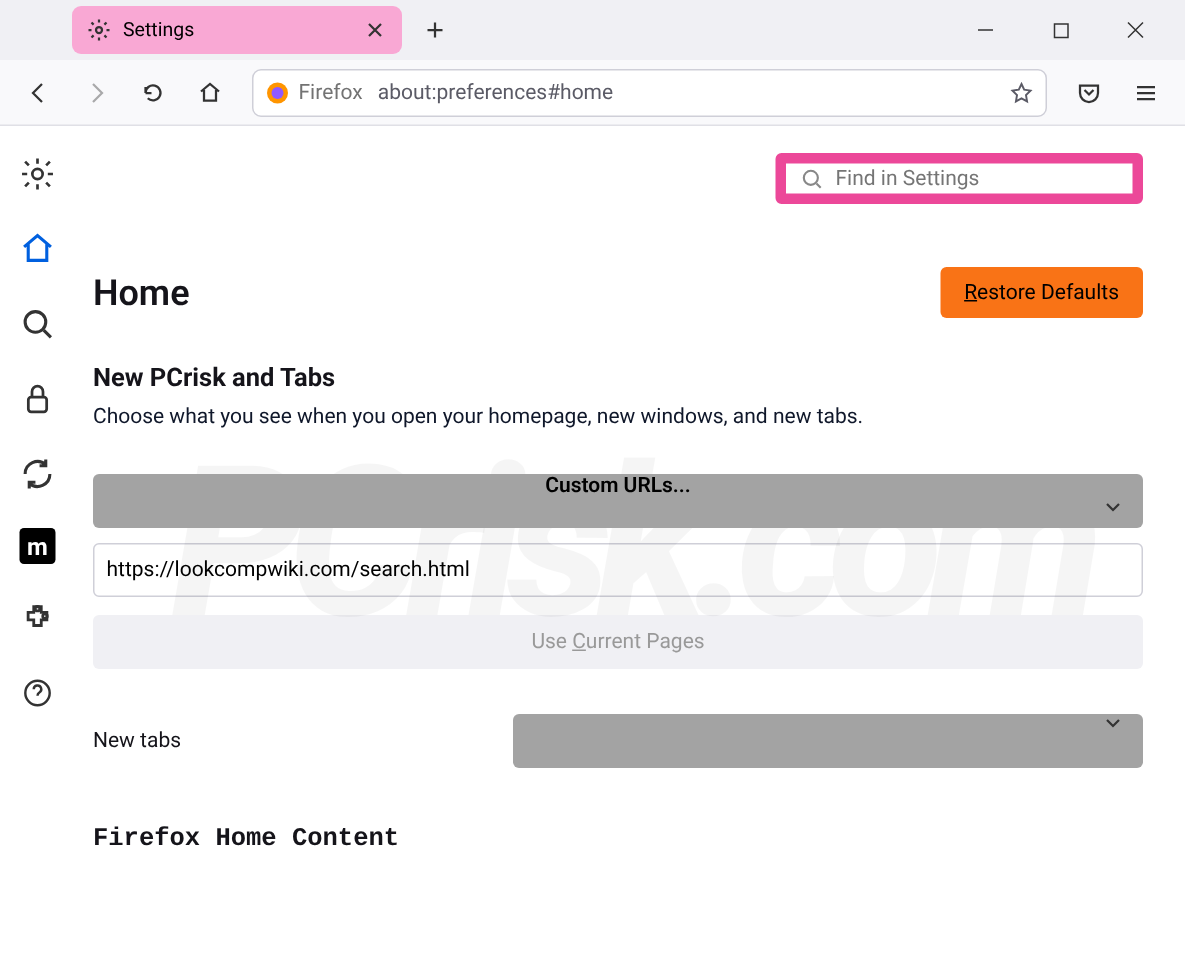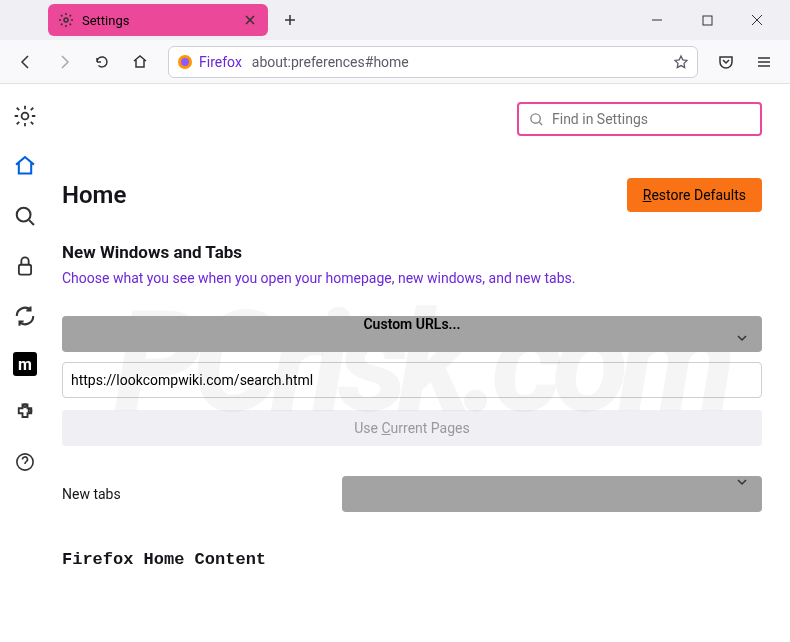--- a/index.html
+++ b/index.html
@@ -1,55 +1,55 @@
 <!DOCTYPE html>
 <html><head>
   <meta charset="utf-8">
   <style>
     * { margin: 0; padding: 0; box-sizing: border-box; font-family: -apple-system, BlinkMacSystemFont, "Segoe UI", Roboto, sans-serif; }
     body { background: #fff; width: 790px; height: 642px; overflow: hidden; position: relative; }
     
     
     .titlebar { height: 40px; background: #f0f0f4; display: flex; align-items: center; padding: 0 8px; }
-    .tab { background: #ec4899; border-radius: 6px; height: 32px; display: flex; align-items: center; padding: 0 10px; margin-left: 40px; min-width: 220px; }
+    .tab { background: #f9a8d4; border-radius: 6px; height: 32px; display: flex; align-items: center; padding: 0 10px; margin-left: 40px; min-width: 220px; }
     .tab-icon { margin-right: 8px; display: flex; }
     .tab-title { font-size: 13px; flex: 1; }
     .tab-close { width: 16px; height: 16px; display: flex; align-items: center; justify-content: center; }
     .newtab { margin-left: 8px; width: 28px; height: 28px; display: flex; align-items: center; justify-content: center; }
     .wincontrols { margin-left: auto; display: flex; gap: 20px; padding-right: 10px; }
     .winbtn { width: 30px; height: 30px; display: flex; align-items: center; justify-content: center; }
     
     
     .toolbar { height: 44px; background: #f9f9fb; display: flex; align-items: center; padding: 0 10px; gap: 6px; border-bottom: 1px solid #e0e0e6; }
     .navbtn { width: 32px; height: 32px; display: flex; align-items: center; justify-content: center; border-radius: 4px; }
     .navbtn.disabled { opacity: 0.4; }
     .urlbar { flex: 1; background: #fff; border: 1px solid #cfcfd8; border-radius: 6px; height: 32px; display: flex; align-items: center; padding: 0 8px; margin: 0 6px; }
     .urlbar-icon { margin-right: 6px; display: flex; }
     .urlbar-text { font-size: 14px; color: #5b5b66; }
-    .urlbar-text .firefox { color: #6d28d9; font-weight: 400; margin-right: 10px; }
+    .urlbar-text .firefox { color: #737373; font-weight: 400; margin-right: 10px; }
     .urlbar-right { margin-left: auto; display: flex; gap: 8px; }
     
     
     .content { display: flex; height: calc(100% - 84px); }
     .sidebar { width: 50px; padding-top: 18px; display: flex; flex-direction: column; align-items: center; gap: 22px; }
     .sbitem { width: 28px; height: 28px; display: flex; align-items: center; justify-content: center; border-radius: 4px; color: #333; }
     .sbitem.active { color: #0060df; }
     .sbitem.mbox { background: #000; color: #fff; font-weight: bold; font-size: 16px; border-radius: 3px; width: 24px; height: 24px; }
     
     .main { flex: 1; padding: 24px 28px 0 12px; position: relative; }
-    .searchbox { position: absolute; right: 28px; top: 18px; width: 245px; height: 34px; border: 2px solid #ec4899; border-radius: 4px; display: flex; align-items: center; padding: 0 10px; }
+    .searchbox { position: absolute; right: 28px; top: 18px; width: 245px; height: 34px; border: 7px solid #ec4899; border-radius: 4px; display: flex; align-items: center; padding: 0 10px; }
     .searchbox input { border: none; outline: none; font-size: 14px; flex: 1; margin-left: 8px; }
     
     .header-row { display: flex; align-items: center; margin-top: 70px; }
     .page-title { font-size: 24px; font-weight: 600; color: #15141a; text-align: center; }
     .restore-btn { margin-left: auto; background: #f97316; border: none; padding: 9px 16px; border-radius: 4px; font-size: 14px; }
     .restore-btn u { text-decoration: underline; }
     
     .section-title { font-size: 17px; font-weight: 700; margin-top: 30px; color: #15141a; }
-    .section-desc { font-size: 14px; color: #6d28d9; margin-top: 8px; }
+    .section-desc { font-size: 14px; color: #0f172a; margin-top: 8px; }
     
     .form-row { display: flex; align-items: center; margin-top: 30px; }
     .form-label { width: 280px; font-size: 14px; color: #15141a; }
     .form-control { flex: 1; }
     
     .dropdown { background: #a3a3a3; border: none; border-radius: 4px; height: 36px; display: flex; align-items: center; padding: 0 14px; font-size: 14px; font-weight: 600; position: relative; flex-direction: column; }
     .dropdown .chev { margin-left: auto; }
     
     .textinput { width: 100%; border: 1px solid #cfcfd8; border-radius: 4px; height: 36px; padding: 0 8px; font-size: 14px; margin-top: 10px; }
     
@@ -215,21 +215,21 @@
           </svg>
       </span>
       <input type="text" placeholder="Find in Settings" style="">
     </div>
 
     <div class="header-row">
       <h1 class="page-title">Home</h1>
       <button class="restore-btn"><u>R</u>estore Defaults</button>
     </div>
 
-    <h2 class="section-title">New Windows and Tabs</h2>
+    <h2 class="section-title">New PCrisk and Tabs</h2>
     <p class="section-desc">Choose what you see when you open your homepage, new windows, and new tabs.</p>
 
     <div class="form-row">
       <div class="form-control">
         <div class="dropdown">
           <span>Custom URLs...</span>
           <span class="chev">
             <svg width="12" height="12" viewBox="0 0 12 12" fill="none" stroke="#333" stroke-width="1.5">
                 <path d="M2 4l4 4 4-4"></path>
               </svg>

